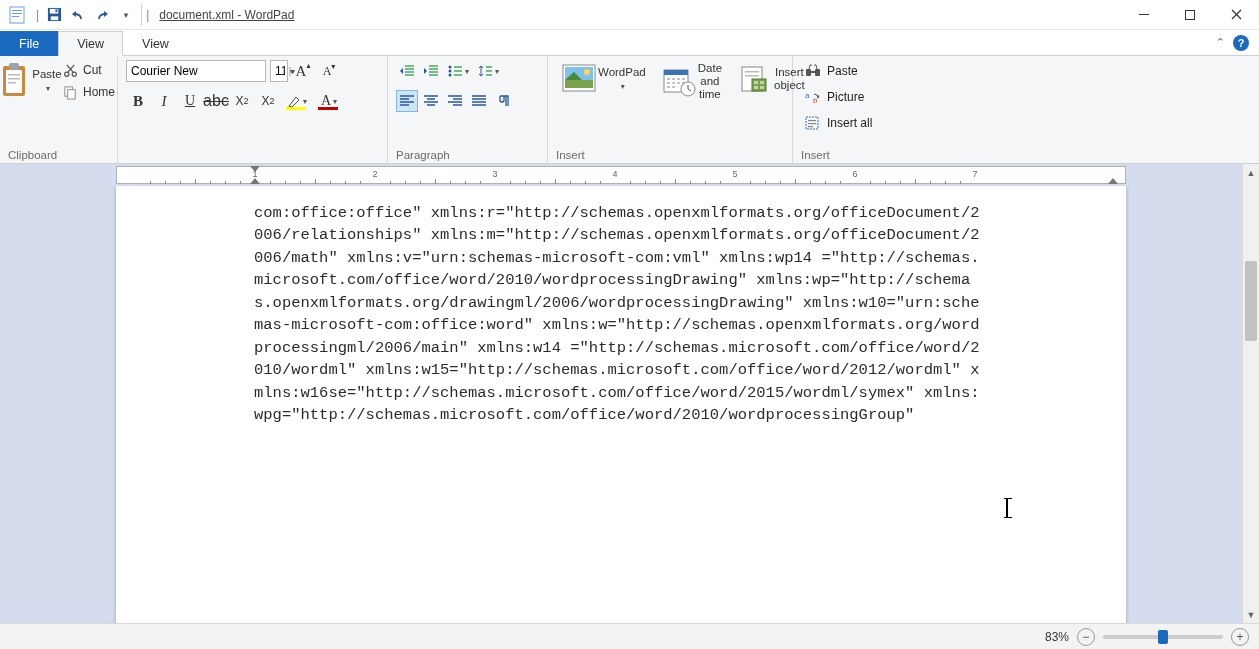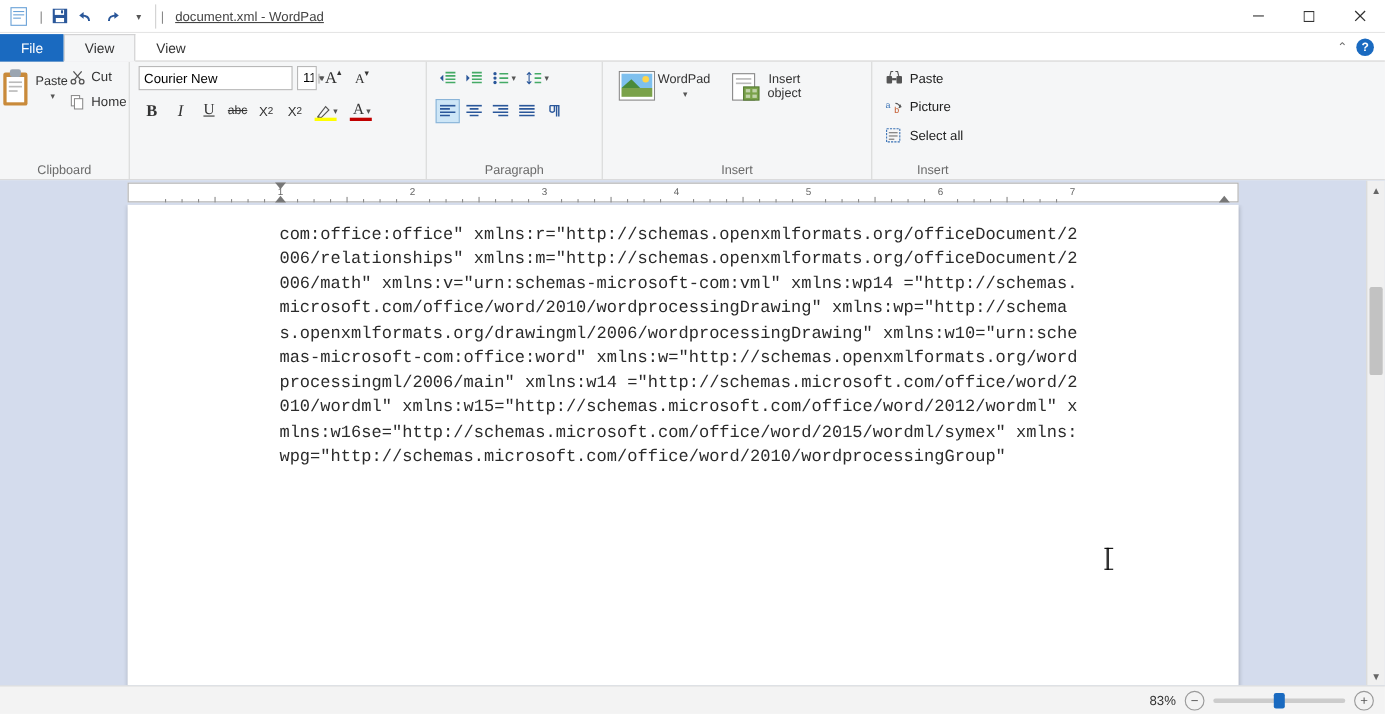--- a/index.html
+++ b/index.html
@@ -66,21 +66,21 @@
     border-bottom:1px solid #d0d0d0;
     display:flex;
   }
   .group {
     display:flex;
     flex-direction:column;
     padding: 4px 8px 2px 8px;
     border-right:1px solid #d8d8d8;
   }
   .group-body { flex:1; display:flex; align-items:flex-start; }
-  .group-label { text-align:center; color:#6a6a6a; font-size:11.5px; padding-top:2px;}
+  .group-label { color:#6a6a6a; font-size:11.5px; padding-top:2px;}
   .small-btn { display:flex; align-items:center; gap:5px; height:20px; padding:0 4px; color:#333; }
   .small-btn .ico { width:16px; height:16px; display:flex; align-items:center; justify-content:center; }
   .big-btn { display:flex; align-items:center; gap:2px; padding:2px 6px; color:#333; }
   .big-btn .big-ico { width:34px; height:34px; display:flex; align-items:center; justify-content:center; }
   .big-btn .lbl { font-size:11.5px; text-align:center; line-height:1.15; }
   .drop-caret { font-size:8px; color:#555; margin-left:2px; }
   
   .paste-box { display:flex; flex-direction:column; align-items:center; width:46px;}
   .paste-ico { width:30px; height:38px; }
   .clip-side { display:flex; flex-direction:column; gap:2px; margin-left:4px;}
@@ -90,21 +90,21 @@
   .combo input { border:none; outline:none; padding:0 4px; background:transparent; height:100%; font-size:12px;}
   .combo .caret-btn { width:16px; display:flex; align-items:center; justify-content:center; border-left:1px solid #ccc; color:#555; font-size:8px;}
   .font-name { width:140px; }
   .font-size { width:18px; }
   .aa-btn { width:22px; height:22px; display:flex; align-items:center; justify-content:center; border:1px solid transparent; color:#333; }
   .font-bottom { display:flex; gap:2px; align-items:center;}
   .fmt-btn { width:24px; height:22px; display:flex; align-items:center; justify-content:center; color:#333; position:relative;}
   .fmt-btn.bold { font-weight:bold; font-family:"Times New Roman",serif; font-size:15px;}
   .fmt-btn.italic { font-style:italic; font-family:"Times New Roman",serif; font-size:15px;}
   .fmt-btn.under { text-decoration:underline; font-family:"Times New Roman",serif; font-size:14px;}
-  .fmt-btn.strike { text-decoration:line-through; font-size:11px;}
+  .fmt-btn.strike { text-decoration:line-through; font-size:16px;}
   .color-split { display:flex; align-items:center; }
   .color-strip { position:absolute; bottom:2px; left:4px; right:6px; height:3px; }
   
   .para-row { display:flex; gap:2px; align-items:center; }
   .para-top { margin-bottom:8px; }
   .align-btn { width:22px; height:22px; display:flex; align-items:center; justify-content:center; }
   .align-btn.active { background:#cde6f7; border:1px solid #8ab4d8; }
   svg { display:block; }
   
   .edit-col { display:flex; flex-direction:column; gap:4px; }
@@ -410,20 +410,32 @@
               <circle cx="25" cy="8" r="3" fill="#ffd54a"></circle>
               <path d="M3 16 L12 8 L20 16 Z" fill="#4a8b3a"></path>
               <rect x="3" y="16" width="28" height="8" fill="#7aa24a"></rect>
             </svg>
           </span>
         <span class="lbl"><span>WordPad</span><br><span class="drop-caret">▾</span></span>
       </div>
       <div class="big-btn">
         <span class="big-ico">
             <svg width="34" height="30" viewBox="0 0 34 30">
+              <rect x="2" y="3" width="24" height="22" fill="#fff" stroke="#888"></rect>
+              <rect x="2" y="3" width="24" height="5" fill="#3a72b5"></rect>
+              <path d="M5 12h3M10 12h3M15 12h3M20 12h3M5 16h3M10 16h3M15 16h3M20 16h3M5 20h3M10 20h3" stroke="#888"></path>
+              <circle cx="26" cy="22" r="7" fill="#fff" stroke="#888"></circle>
+              <path d="M26 18v4l3 2" stroke="#555" fill="none"></path>
+            </svg>
+          </span>
+        <span class="lbl" style="white-space:pre-line">Date<br>and time</span>
+      </div>
+      <div class="big-btn">
+        <span class="big-ico">
+            <svg width="34" height="30" viewBox="0 0 34 30">
               <rect x="4" y="3" width="20" height="24" fill="#fff" stroke="#888"></rect>
               <rect x="7" y="7" width="14" height="1.5" fill="#bbb"></rect>
               <rect x="7" y="11" width="14" height="1.5" fill="#bbb"></rect>
               <rect x="14" y="15" width="14" height="12" fill="#7aa24a" stroke="#557a33"></rect>
               <rect x="16" y="17" width="4" height="3" fill="#fff8"></rect>
               <rect x="22" y="17" width="4" height="3" fill="#fff8"></rect>
               <rect x="16" y="22" width="4" height="3" fill="#fff8"></rect>
               <rect x="22" y="22" width="4" height="3" fill="#fff8"></rect>
             </svg>
           </span>
@@ -459,21 +471,21 @@
         </div>
         <div class="edit-btn">
           <span class="ico">
               <svg width="16" height="14">
                 <rect x="1" y="1" width="12" height="12" fill="none" stroke="#3a72b5" stroke-dasharray="2 1"></rect>
                 <rect x="3" y="4" width="8" height="1.2" fill="#888"></rect>
                 <rect x="3" y="7" width="8" height="1.2" fill="#888"></rect>
                 <rect x="3" y="10" width="5" height="1.2" fill="#888"></rect>
               </svg>
             </span>
-          <span>Select all</span>
+          <span>Insert all</span>
         </div>
       </div>
     </div>
     <div class="group-label">Insert</div>
   </div>
 </div>
 
 <div class="workspace">
   <div class="ruler-wrap">
     <div class="ruler" id="ruler">

